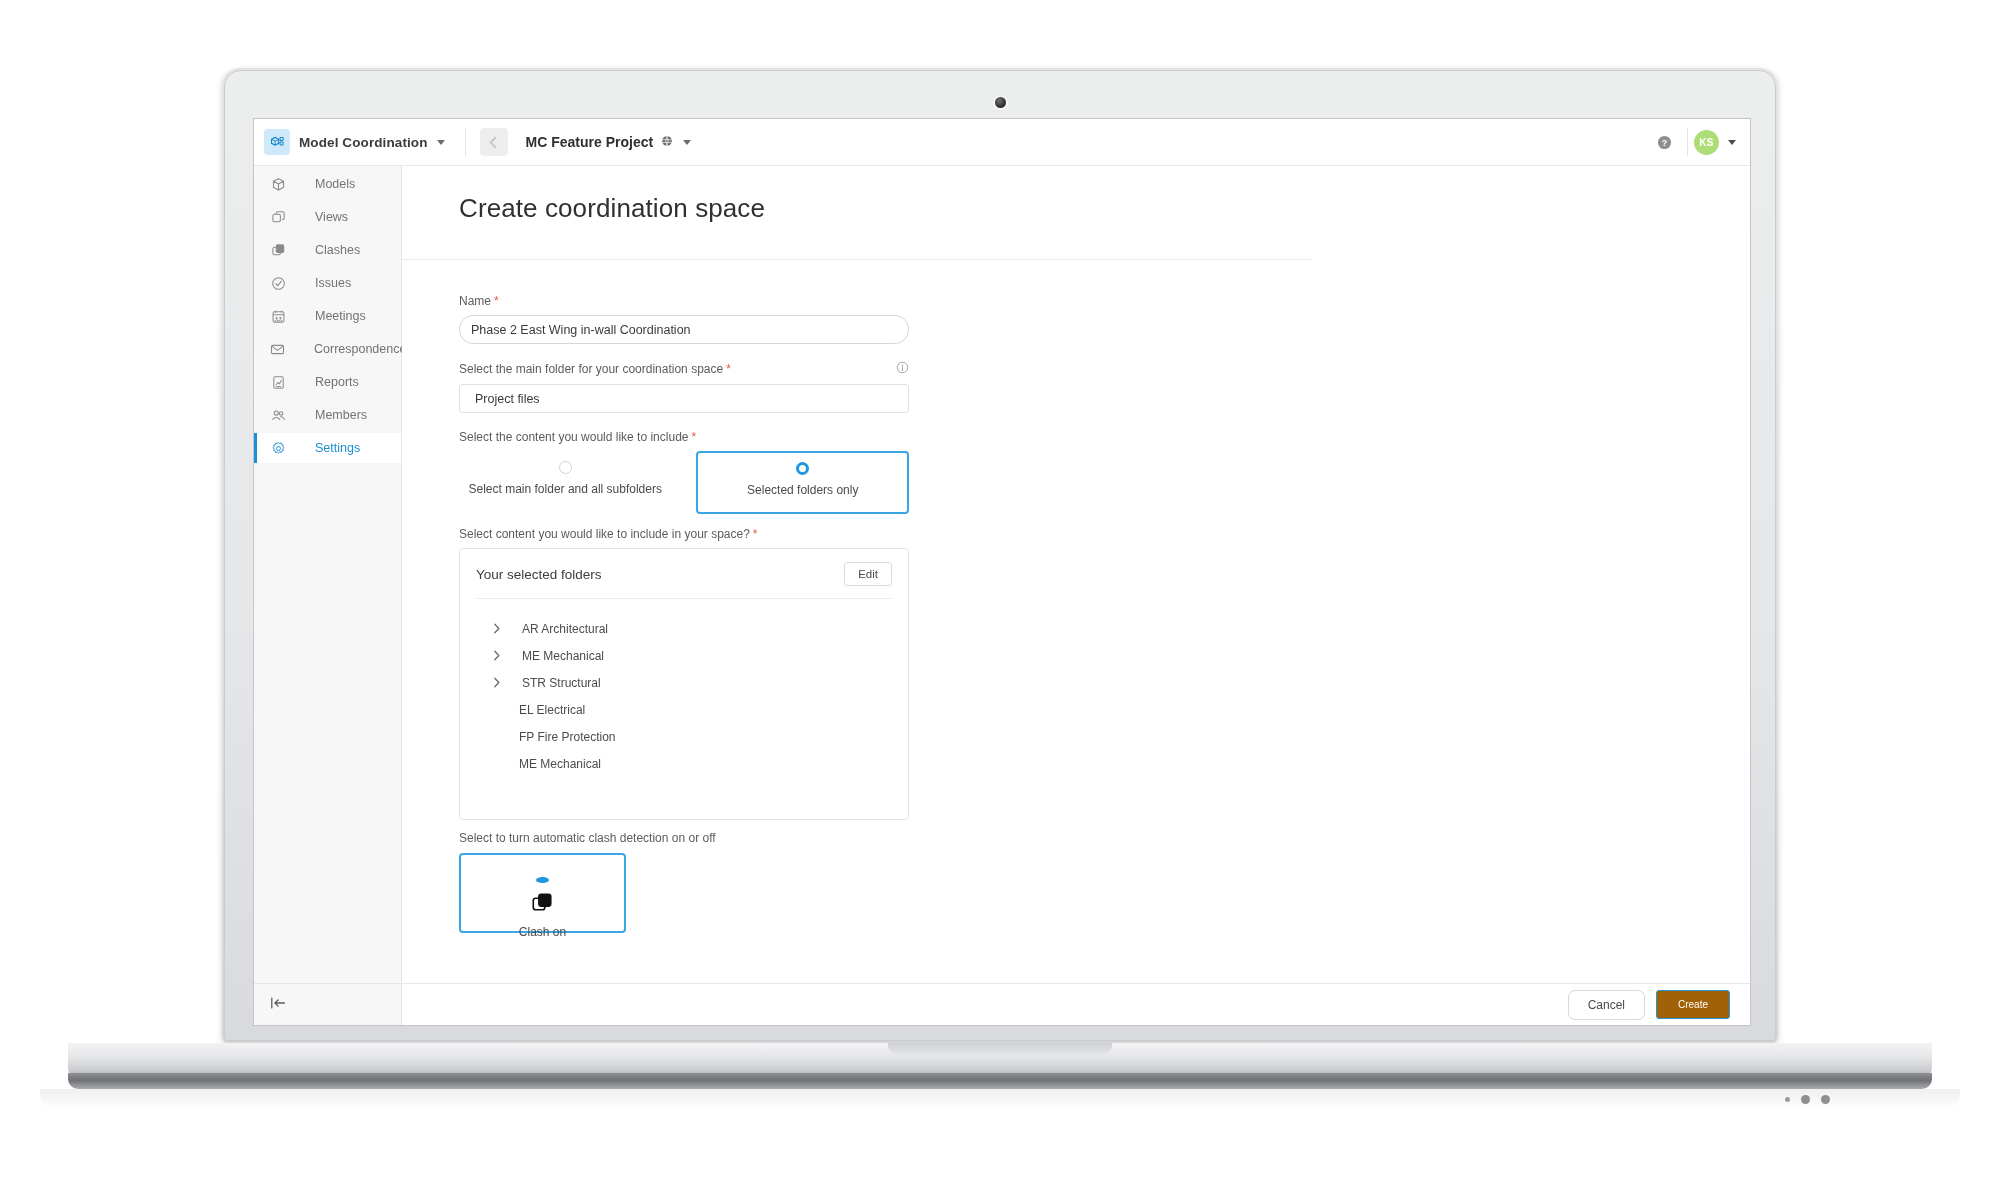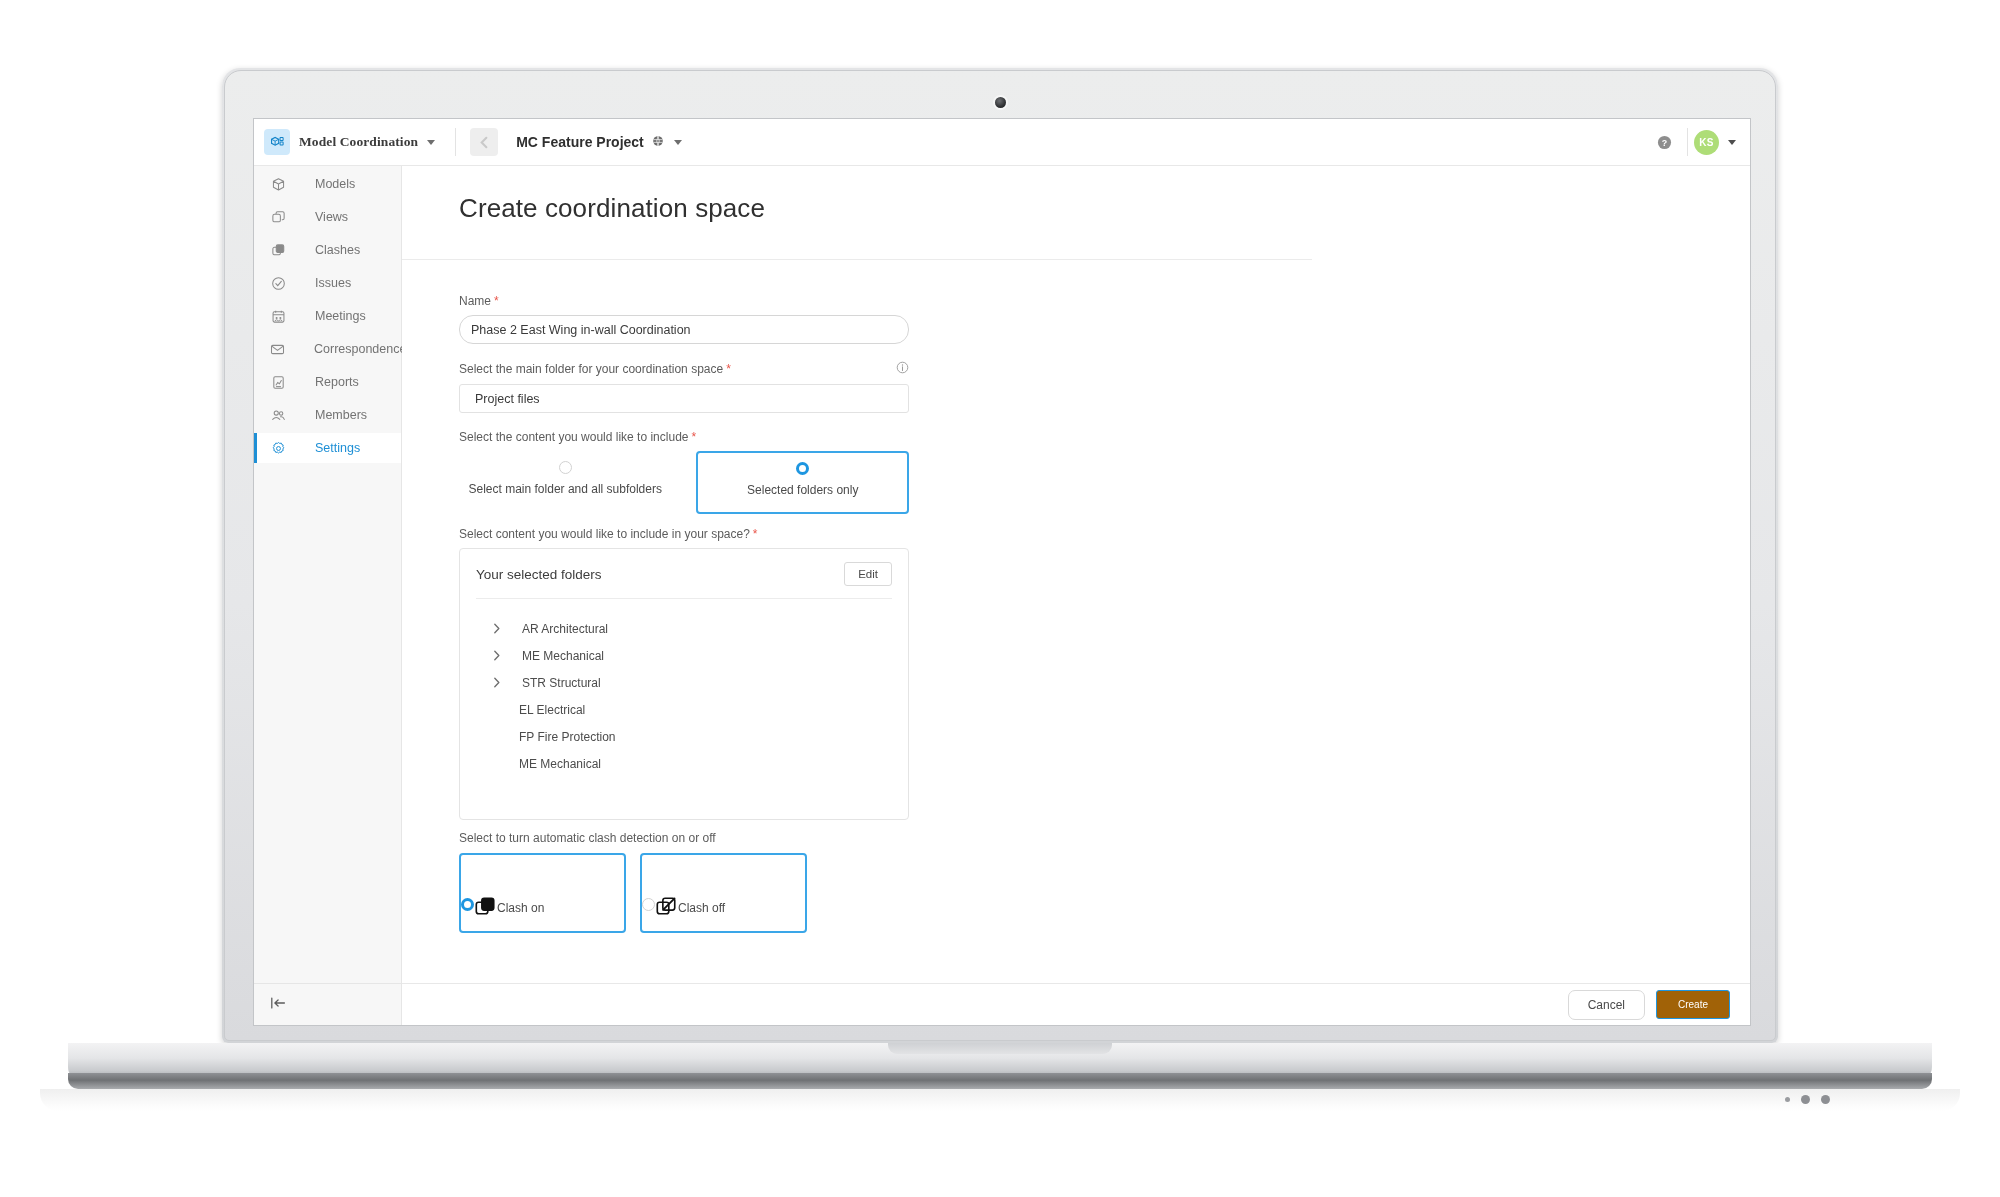--- a/index.html
+++ b/index.html
@@ -89,21 +89,21 @@
     display: flex; align-items: center;
   }
   .app-switcher {
     display: flex; align-items: center; gap: 9px;
     padding: 0 14px 0 10px; height: 47px;
   }
   .app-logo {
     width: 26px; height: 26px; border-radius: 4px;
     background: #cfe9fb; display: flex; align-items: center; justify-content: center;
   }
-  .app-name { font-size: 13.5px; color: #3c3c3c; font-weight: 600; letter-spacing: .1px; font-family: Liberation Serif, serif; }
+  .app-name { font-size: 13.5px; color: #3c3c3c; font-weight: 600; letter-spacing: .1px; }
   .caret { width: 0; height: 0; border-left: 4.5px solid transparent; border-right: 4.5px solid transparent; border-top: 5px solid #6e6e6e; }
   .topbar-div { width: 1px; height: 28px; background: #e3e3e3; margin: 0 6px; }
   .proj-thumb {
     width: 28px; height: 28px; border-radius: 4px; background: #eeeeee;
     display: flex; align-items: center; justify-content: center; margin-left: 8px;
   }
   .proj-name { font-size: 14px; color: #2f2f2f; font-weight: 600; margin-left: 18px; }
   .globe-icon { margin-left: 8px; }
   .topbar-right { margin-left: auto; display: flex; align-items: center; gap: 0; padding-right: 14px; }
   .help-btn { width: 34px; height: 34px; display:flex; align-items:center; justify-content:center; }
@@ -190,21 +190,21 @@
   .folder-row {
     display: flex; align-items: center; height: 27px; gap: 19px;
     font-size: 12px; color: #4c4c4c; padding-left: 17px;
   }
   .folder-row .chev { width: 10px; display: flex; align-items: center; }
   .folder-row.leaf { padding-left: 43px; }
 
   .clash-row { display: flex; gap: 14px; margin-top: 8px; }
   .clash-card {
     width: 167px; height: 80px; border: 2px solid #3aa6e8; border-radius: 4px;
-    background: #fff; display: flex; flex-direction: row; align-items: center;
+    background: #fff; display: flex; flex-direction: column; align-items: center;
     padding-top: 22px; cursor: pointer; position: relative;
   }
   .clash-ico { margin-top: 8px; }
   .clash-label { font-size: 12px; color: #4a4a4a; margin-top: 7px; }
 
   .tooltip-dark {
     position: absolute; left: 522px; top: 820px;
     width: 262px; background: #3c3c3c; color: #ffffff;
     font-size: 11px; line-height: 15.5px; padding: 8px 11px; border-radius: 3px;
   }
@@ -480,31 +480,20 @@
           <div class="clash-card">
             <span class="radio-dot on"></span>
             <span class="clash-ico">
               <svg width="23" height="23" viewBox="0 0 24 24">
                 <rect x="2.4" y="7.6" width="12" height="12" rx="2.4" fill="#ffffff" stroke="#111111" stroke-width="1.7"></rect>
                 <rect x="8.2" y="3.4" width="12.4" height="12.4" rx="2.4" fill="#111111" stroke="#111111" stroke-width="1.7"></rect>
               </svg>
             </span>
             <span class="clash-label">Clash on</span>
           </div>
-          <div class="clash-card">
-            <span class="radio-dot"></span>
-            <span class="clash-ico">
-              <svg width="23" height="23" viewBox="0 0 24 24">
-                <rect x="2.4" y="7.6" width="12" height="12" rx="2.4" fill="#ffffff" stroke="#111111" stroke-width="1.7"></rect>
-                <rect x="8.2" y="3.4" width="12.4" height="12.4" rx="2.4" fill="none" stroke="#111111" stroke-width="1.7"></rect>
-                <path d="M20.4 3.6 L8.4 15.6" stroke="#111111" stroke-width="1.9" stroke-linecap="round"></path>
-              </svg>
-            </span>
-            <span class="clash-label">Clash off</span>
-          </div>
         </div>
       </div>
 
       <div class="tooltip-dark">Ideal if do not you want use this space for clash detection in Model Coordination</div>
 
       <div class="footer-bar">
         <button class="btn-secondary">Cancel</button>
         <button class="btn-primary">Create</button>
       </div>
     </div>

